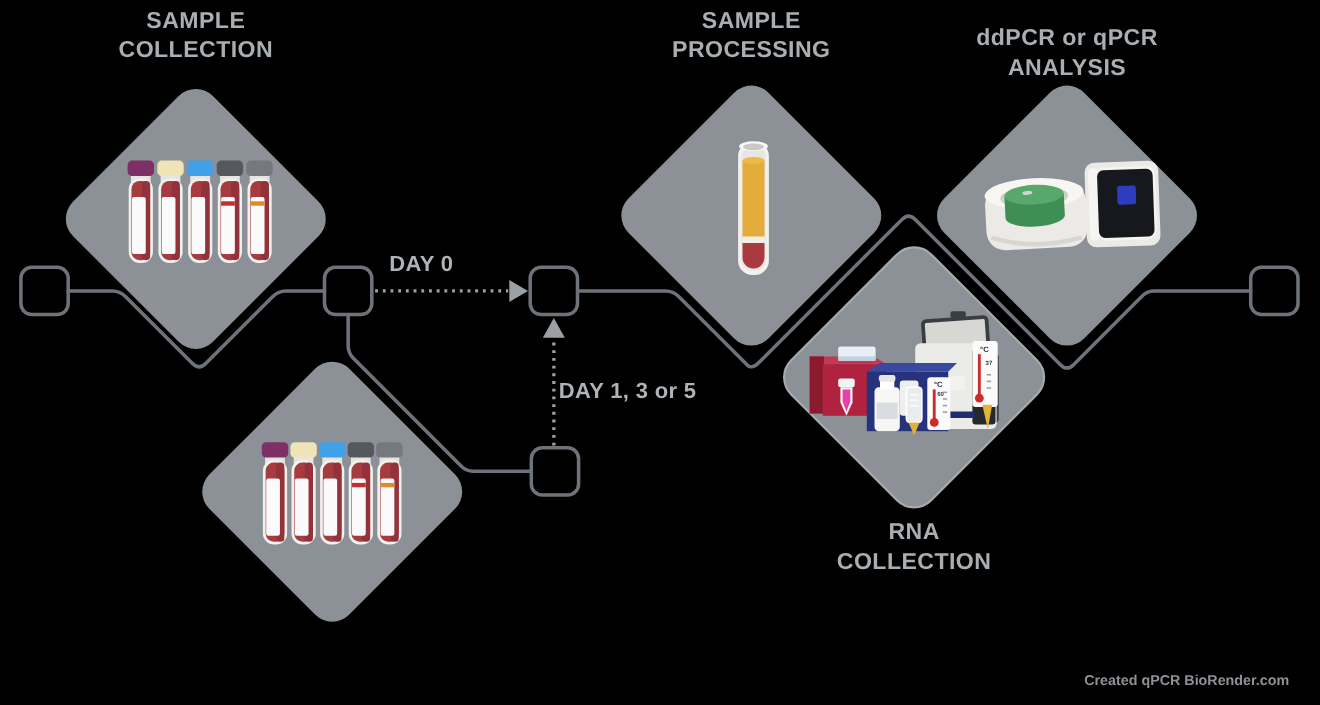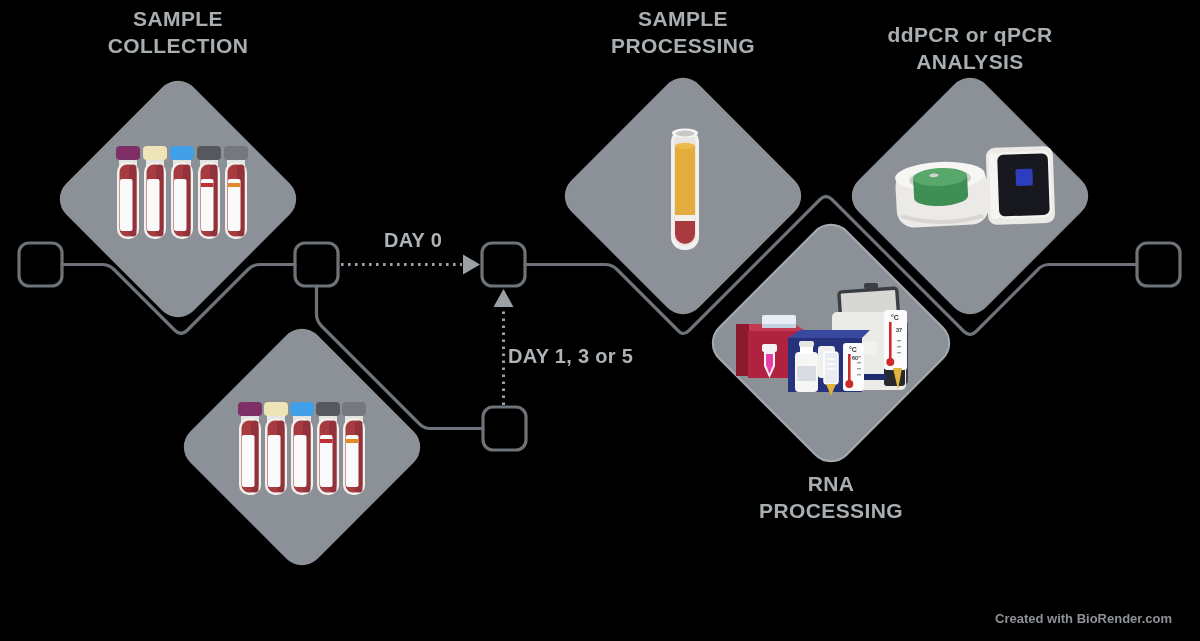--- a/index.html
+++ b/index.html
@@ -222,20 +222,20 @@
   </g>
 </svg>
 
 <div class="stage-title" style="left:48px;top:5px;width:260px;">SAMPLE
 COLLECTION</div>
 <div class="stage-title" style="left:553px;top:5px;width:260px;">SAMPLE
 PROCESSING</div>
 <div class="stage-title" style="left:840px;top:5px;width:260px;margin-top:16px;">ddPCR or qPCR
 ANALYSIS</div>
 <div class="stage-title" style="left:701px;top:470px;width:260px;">RNA
-PROCESSING</div>
-
-<div class="edge-label" style="left:352px;top:229px;width:122px;text-align:center;">DAY 0</div>
+COLLECTION</div>
+
+<div class="edge-label" style="left:322px;top:229px;width:122px;text-align:center;">DAY 0</div>
 <div class="edge-label" style="left:508px;top:345px;text-align:center;">DAY 1, 3 or 5</div>
 
-<div class="footer-credit" style="right:28px;top:611px;">Created with BioRender.com</div>
+<div class="footer-credit" style="right:28px;top:611px;">Created qPCR BioRender.com</div>
 
 </div>
 
 </body></html>

